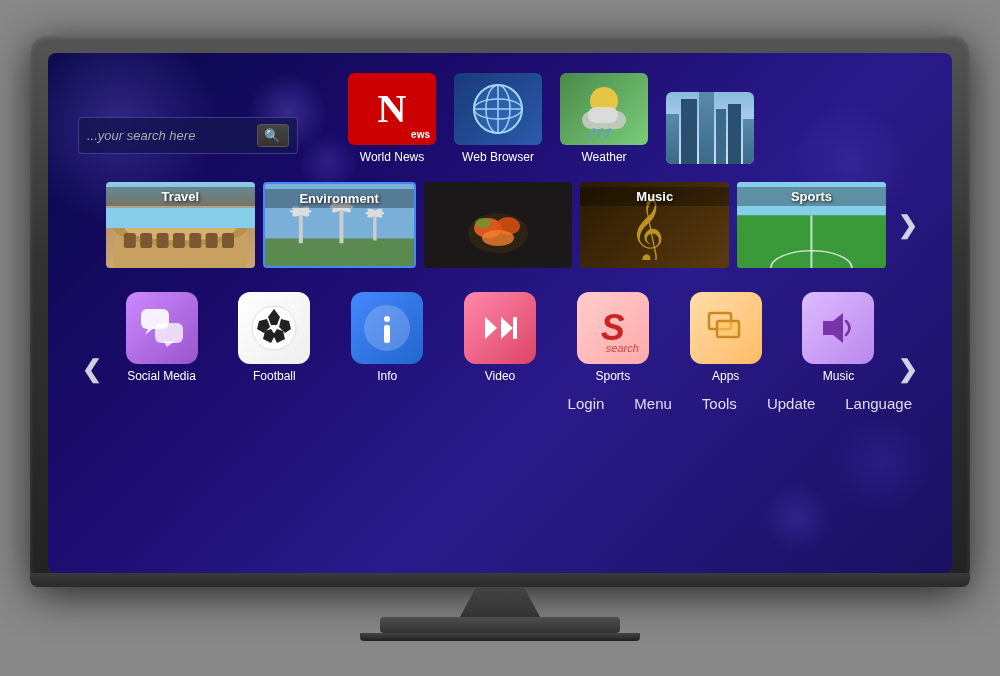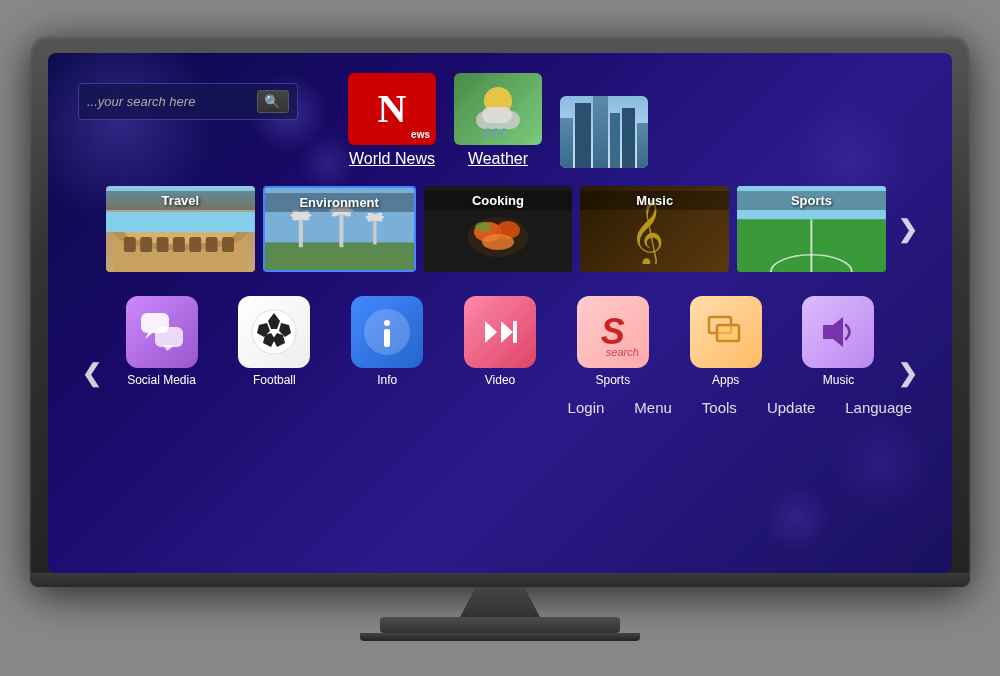--- a/index.html
+++ b/index.html
@@ -106,20 +106,21 @@
     }
 
     .search-box {
       display: flex;
       align-items: center;
       background: rgba(20, 20, 80, 0.8);
       border: 1px solid rgba(100,100,200,0.5);
       border-radius: 4px;
       padding: 6px 8px;
       width: 220px;
+      margin-top: 34px;
     }
 
     .search-input-display {
       color: #aaa;
       font-size: 13px;
       font-style: italic;
       flex: 1;
     }
 
     .search-btn {
@@ -176,24 +177,23 @@
       background: linear-gradient(135deg, #4a8a4a 0%, #7acc7a 100%);
     }
 
     .app-thumb.city-thumb {
       background: linear-gradient(180deg, #4a8aaa 0%, #88bbcc 50%, #ccddee 100%);
       position: relative;
     }
 
     .app-label {
       color: white;
-      font-size: 16px;
+      font-size: 12px;
       font-weight: normal;
       text-align: center;
-      text-decoration: underline;
     }
 
     
     .middle-row {
       display: flex;
       align-items: stretch;
       gap: 8px;
       margin-bottom: 24px;
       position: relative;
       z-index: 1;
@@ -445,20 +445,33 @@
         <div class="top-apps">
 
           <div class="app-icon-top">
             <div class="app-thumb news-thumb">
               <span style="font-size:40px;font-weight:900;color:white;font-family:'Times New Roman',serif;line-height:1;z-index:1;">N</span>
               <span style="font-size:10px;color:white;font-weight:bold;position:absolute;bottom:5px;right:6px;z-index:1;text-align:right;">ews</span>
             </div>
             <span class="app-label">World News</span>
           </div>
 
+          <div class="app-icon-top">
+            <div class="app-thumb browser-thumb">
+              <svg class="globe-svg" viewBox="0 0 54 54">
+                <circle cx="27" cy="27" r="24" fill="none" stroke="#aaddff" stroke-width="2"></circle>
+                <ellipse cx="27" cy="27" rx="12" ry="24" fill="none" stroke="#aaddff" stroke-width="1.5"></ellipse>
+                <ellipse cx="27" cy="27" rx="24" ry="10" fill="none" stroke="#aaddff" stroke-width="1.5"></ellipse>
+                <line x1="3" y1="27" x2="51" y2="27" stroke="#aaddff" stroke-width="1.5"></line>
+                <line x1="27" y1="3" x2="27" y2="51" stroke="#aaddff" stroke-width="1.5"></line>
+                <circle cx="27" cy="27" r="24" fill="rgba(100,180,255,0.2)"></circle>
+              </svg>
+            </div>
+            <span class="app-label">Web Browser</span>
+          </div>
 
           <div class="app-icon-top">
             <div class="app-thumb weather-thumb">
               <svg width="64" height="60" viewBox="0 0 64 60">
                 <circle cx="32" cy="22" r="14" fill="#f5c842" opacity="0.9"></circle>
                 <rect x="10" y="32" width="44" height="18" rx="9" fill="#cccccc" opacity="0.85"></rect>
                 <rect x="16" y="28" width="30" height="16" rx="8" fill="#dddddd" opacity="0.9"></rect>
 
                 <line x1="22" y1="50" x2="18" y2="58" stroke="#6699cc" stroke-width="2" stroke-linecap="round"></line>
                 <line x1="30" y1="50" x2="26" y2="58" stroke="#6699cc" stroke-width="2" stroke-linecap="round"></line>
@@ -542,21 +555,20 @@
 
               <ellipse cx="45" cy="45" rx="30" ry="20" fill="#3a2a10" opacity="0.6"></ellipse>
 
               <ellipse cx="35" cy="40" rx="14" ry="10" fill="#e86020" opacity="0.9"></ellipse>
               <ellipse cx="55" cy="38" rx="12" ry="9" fill="#dd5010" opacity="0.85"></ellipse>
               <ellipse cx="45" cy="50" rx="16" ry="8" fill="#f08030" opacity="0.8"></ellipse>
 
               <ellipse cx="30" cy="35" rx="8" ry="5" fill="#60a030" opacity="0.7"></ellipse>
             </svg>
           </div>
-          <span class="channel-label-overlay">Cooking</span>
         </div>
 
         <div class="channel-thumb thumb-music">
           <div class="music-art">
             <svg width="80" height="70" viewBox="0 0 80 70">
 
               <text x="15" y="58" font-size="58" fill="#c8a020" opacity="0.9" font-family="serif">𝄞</text>
             </svg>
           </div>
           <span class="channel-label-overlay">Music</span>

